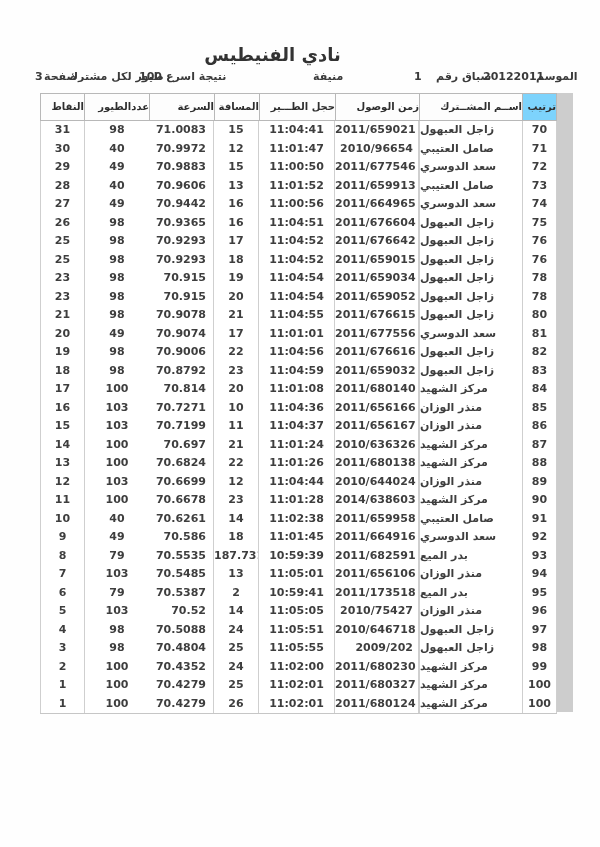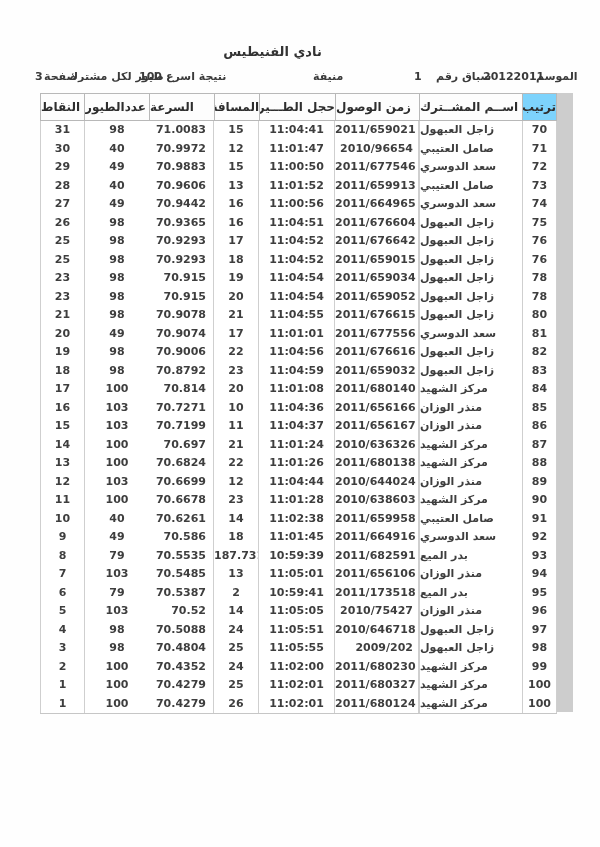--- a/index.html
+++ b/index.html
@@ -7,21 +7,21 @@
     width:600px; height:847px; position:relative;
     background:#ffffff;
     font-family:"DejaVu Sans", sans-serif;
     color:#3a3a3a;
     overflow:hidden;
   }
   .scan-page { position:absolute; inset:0; background:#fefefe; }
 
   .doc-title {
     position:absolute; top:44px; left:0; width:545px;
-    text-align:center; font-size:13px; font-weight:bold; color:#333;
+    text-align:center; font-size:18px; font-weight:bold; color:#333;
     direction:rtl;
   }
 
   .info-line { position:absolute; top:70px; left:0; width:600px; height:18px;
     font-size:11px; font-weight:bold; color:#3a3a3a; }
   .info-line span { position:absolute; direction:rtl; white-space:nowrap; }
   .i-season-label  { left:536px; }
   .i-season-value  { left:483px; }
   .i-race-label    { left:436px; }
   .i-race-value    { left:414px; }
@@ -40,21 +40,21 @@
   }
   .t-row {
     display:grid;
     grid-template-columns:35px 103px 84px 76px 45px 65px 65px 44px; 
   }
   .t-head .cell {
     height:26px; line-height:26px;
     background:#fdfdfd;
     border:1px solid #b8b8b8;
     border-inline-start:none;
-    text-align:left; color:#2e2e2e; font-size:12px;
+    text-align:right; color:#2e2e2e; font-size:10px;
     overflow:hidden; white-space:nowrap;
   }
   .t-head .cell:first-child { border-inline-start:1px solid #b8b8b8; background:#7dd3fc; }
   .t-body { border-bottom:1px solid #c6c6c6; }
   .t-body .cell {
     height:18.5px; line-height:18.5px;
     border-inline-end:1px solid #cfcfcf;
     background:#ffffff;
     text-align:center; white-space:nowrap; overflow:hidden;
     color:#3e3e3e;
@@ -318,21 +318,21 @@
     <div class="cell c-time">11:04:44</div>
     <div class="cell c-dist">12</div>
     <div class="cell c-speed">70.6699</div>
     <div class="cell c-birds">103</div>
     <div class="cell c-points">12</div>
   </div>
 
   <div class="t-row">
     <div class="cell c-rank">90</div>
     <div class="cell c-name">مركز الشهيد</div>
-    <div class="cell c-ring">2010/638603</div>
+    <div class="cell c-ring">2014/638603</div>
     <div class="cell c-time">11:01:28</div>
     <div class="cell c-dist">23</div>
     <div class="cell c-speed">70.6678</div>
     <div class="cell c-birds">100</div>
     <div class="cell c-points">11</div>
   </div>
 
   <div class="t-row">
     <div class="cell c-rank">91</div>
     <div class="cell c-name">صامل العتيبي</div>

